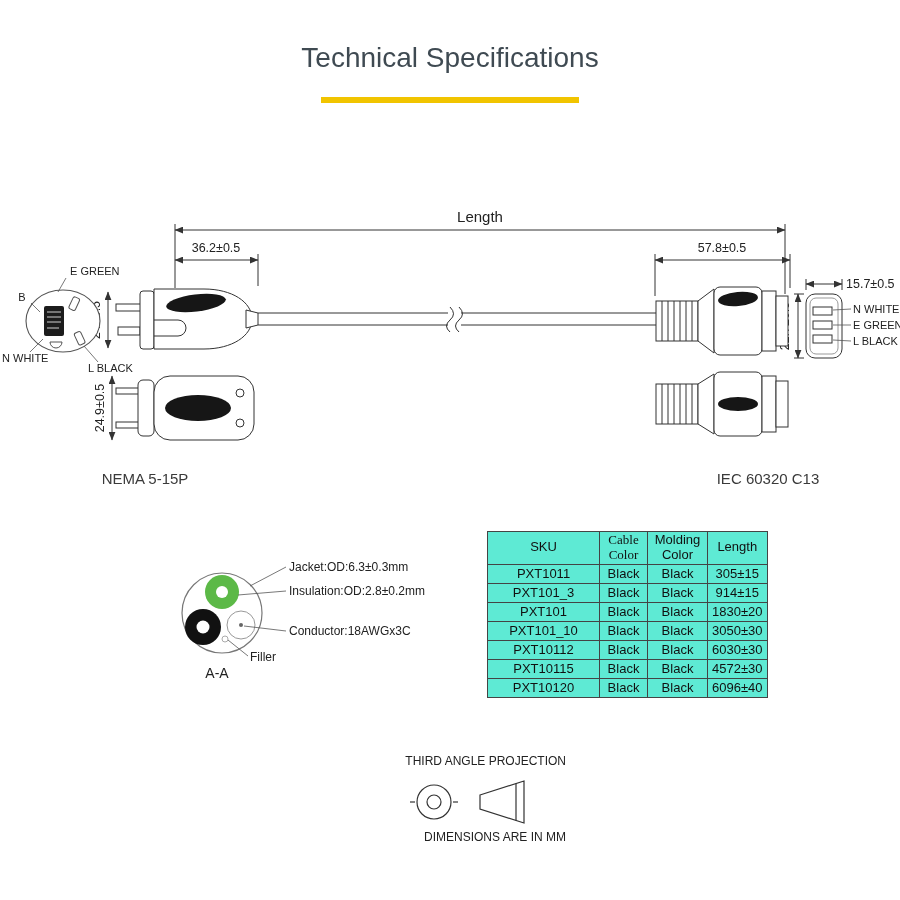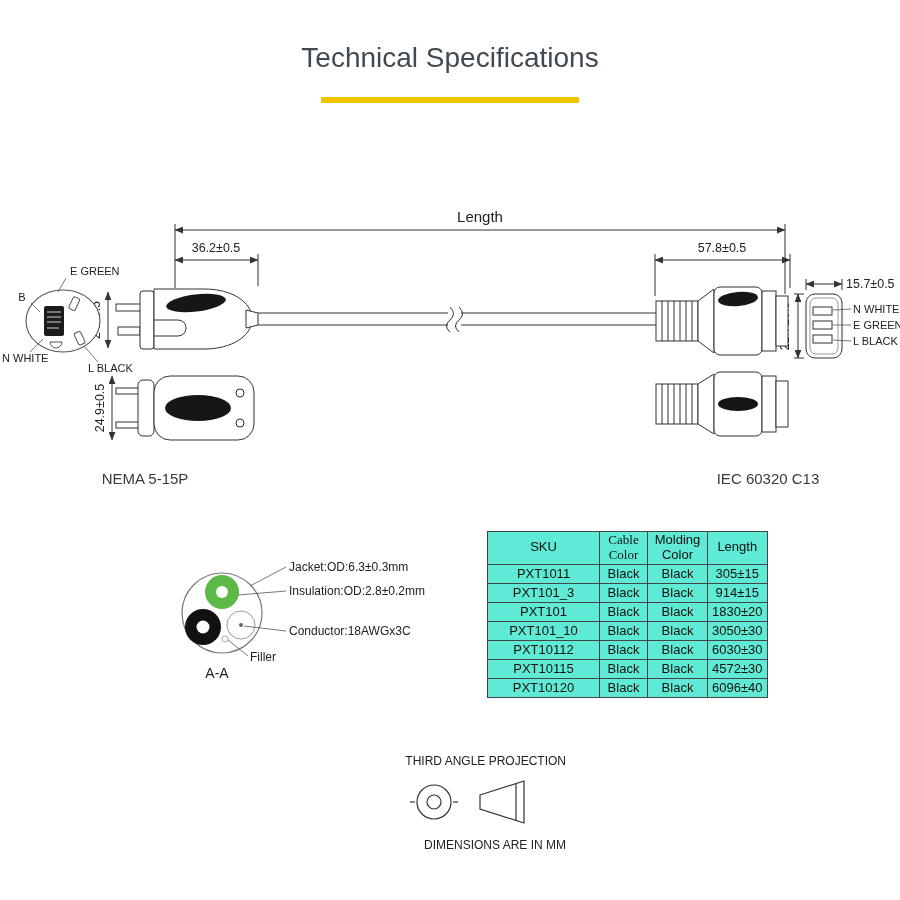--- a/index.html
+++ b/index.html
@@ -20,21 +20,21 @@
                 font-size:13px; color:#111; background:#5eead4;margin-left:13px; }
   .spec-table th, .spec-table td { border:1px solid #444; text-align:center; padding:1px 4px; }
   .spec-table th { font-weight:400; height:32px; line-height:1.15; }
   .spec-table td { height:19px; }
   .c-sku  { width:112px; }
   .c-cable{ width:48px;font-family:Liberation Serif, serif; }
   .c-mold { width:60px; }
   .c-len  { width:54px; }
   .footer { position:absolute; left:366px; top:754px; width:200px; text-align:right;
             font-size:12px; color:#222; }
-  .footer .units { margin-top:8px; }
+  .footer .units { }
   .footer svg { display:block; margin:4px auto 0; }
 </style>
 </head>
 <body>
 
 <div class="page">
 
   <h1 class="title">Technical Specifications</h1>
   <div class="accent-bar"></div>
 

